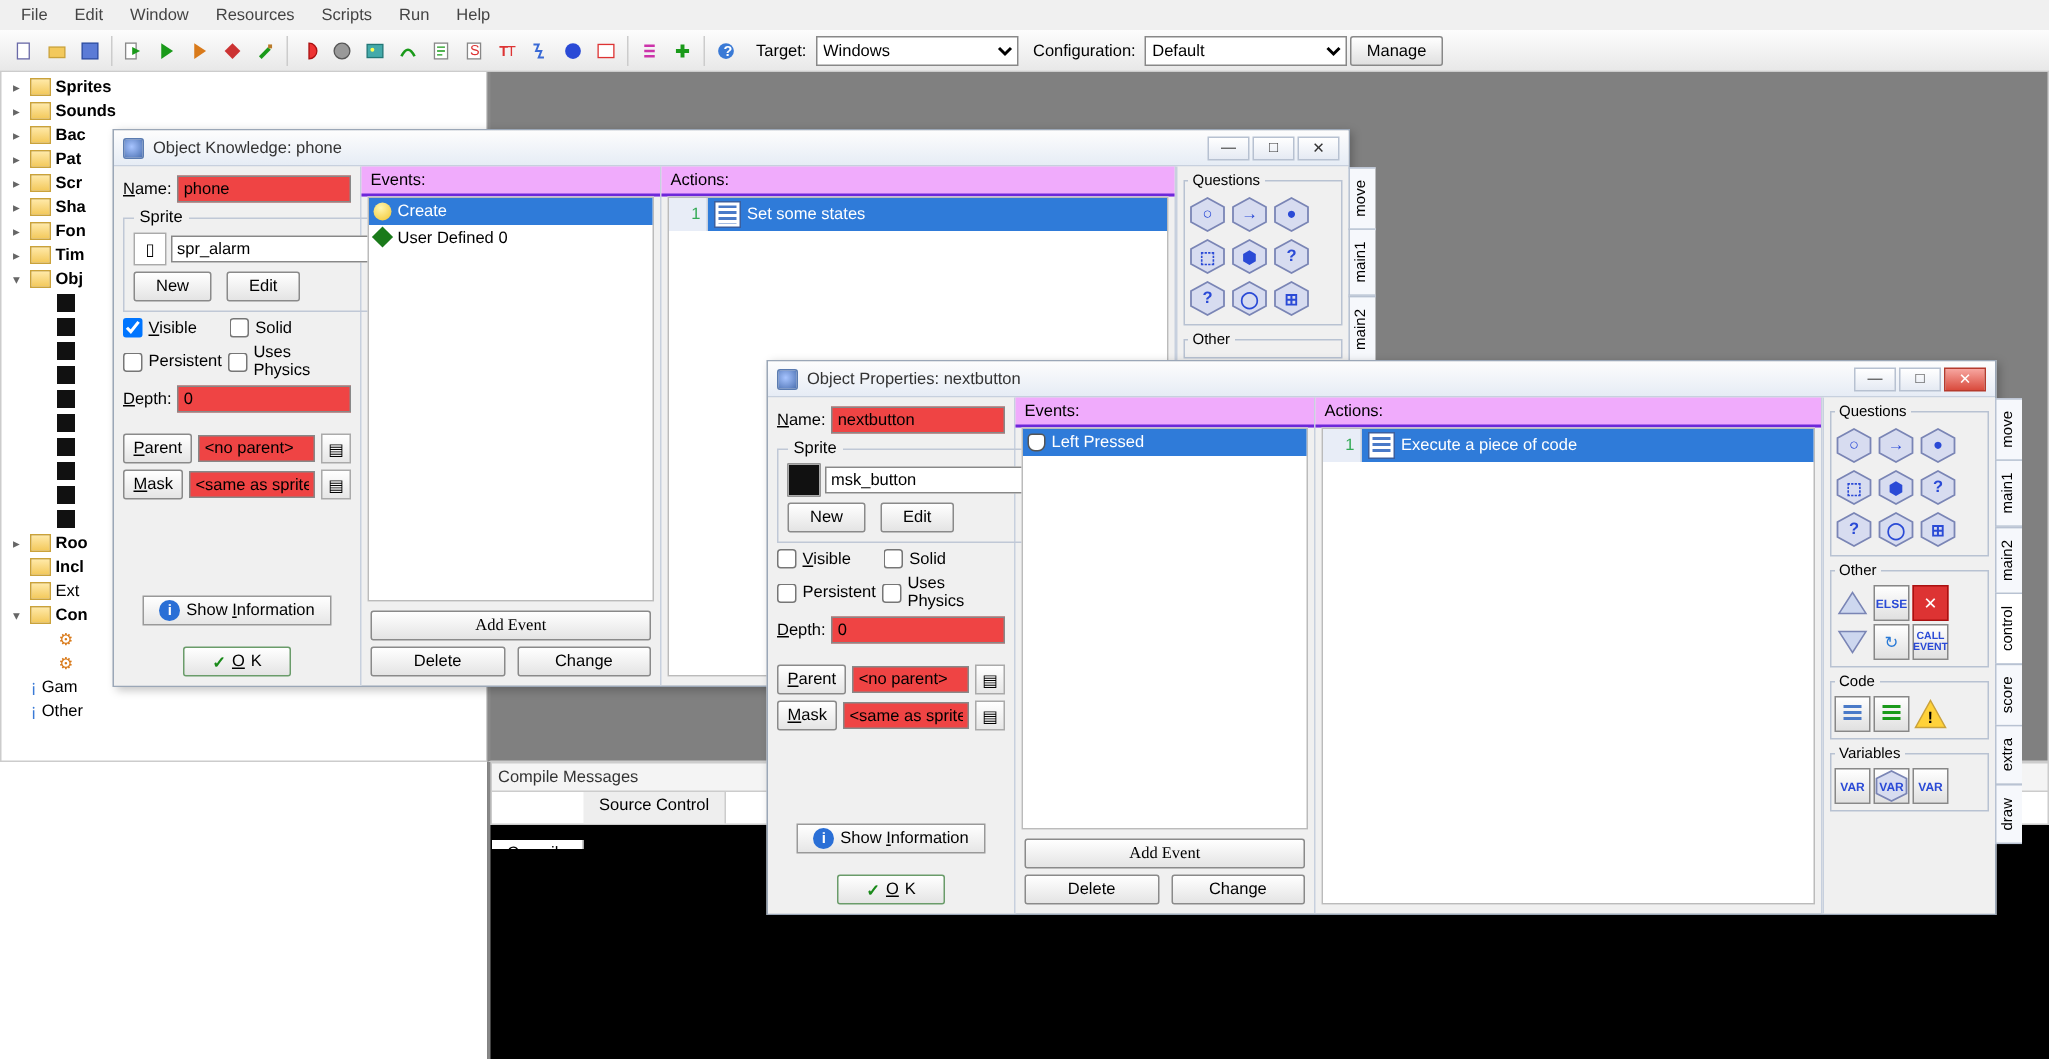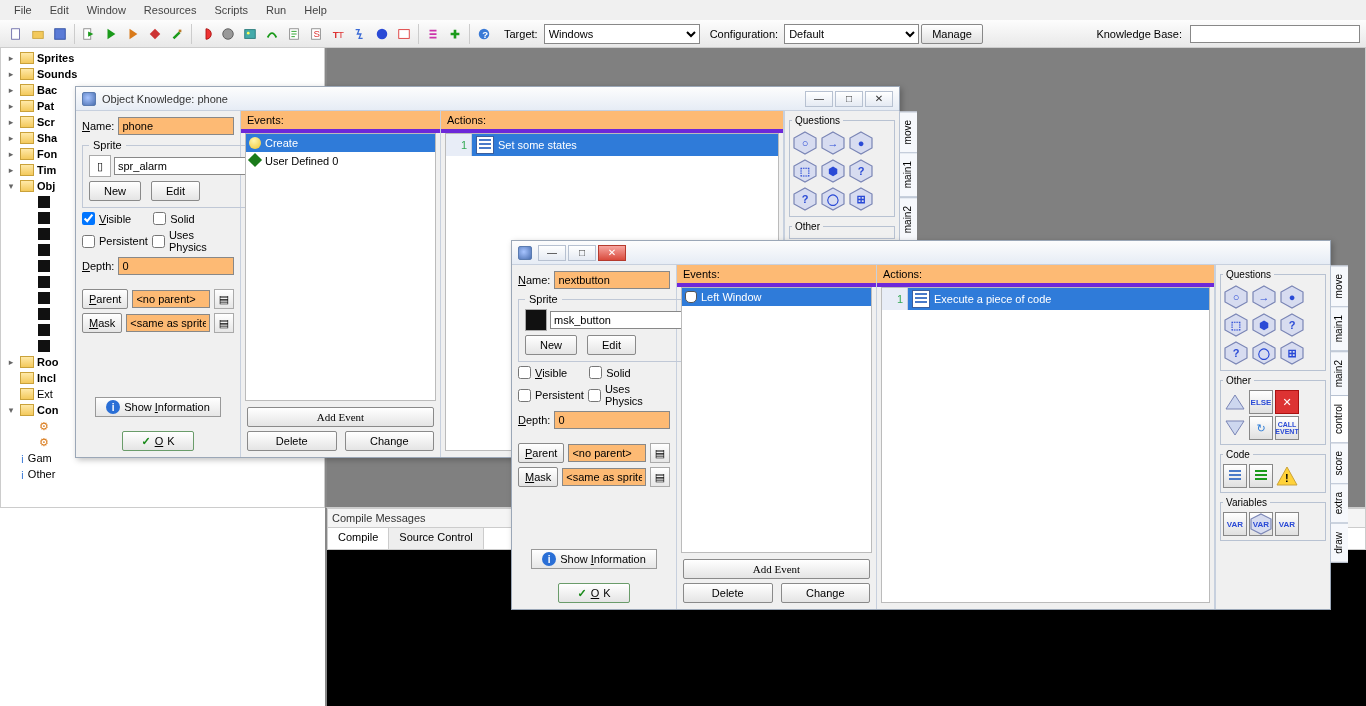--- a/index.html
+++ b/index.html
@@ -25,54 +25,54 @@
 .tree-item { display: flex; align-items: center; height: 16px; padding-left: 4px; white-space: nowrap; }
 .tree-item .exp { width: 12px; text-align: center; color: #666; font-size: 9px; }
 .folder { width: 14px; height: 12px; background: linear-gradient(#ffe9a8,#f3c95c); border: 1px solid #caa23a; margin: 0 3px; }
 .obj-icon { width: 12px; height: 12px; background: #111; margin: 0 4px 0 3px; }
 
 .mdi { position: absolute; left: 325px; top: 0; right: 0; height: 460px; background: #808080; border: 1px solid #ccc; border-top:none; border-left: 2px solid #888;}
 .compile-area { position: absolute; left: 325px; top: 460px; right: 0; bottom: 0; background: #000; border-left: 2px solid #888; }
 .compile-hdr { height: 20px; background: #f4f4f4; border: 1px solid #ccc; display: flex; align-items: center; padding-left: 4px; font-size: 11px; color:#333;}
 .compile-tabs { height: 22px; background: #fff; border: 1px solid #ccc; border-top: none; display: flex; }
 .compile-tabs span { padding: 3px 10px; border-right: 1px solid #ccc; }
-.compile-tabs span.active { background: #fff; }
+.compile-tabs span.active { background: #fff; margin-top: 32px; }
 .compile-tabs span:not(.active){ background:#eee; }
 
 
 .win { position: absolute; background: #f0f0f0; border: 1px solid #9ba7b7; box-shadow: 2px 2px 6px rgba(0,0,0,.25); }
 .titlebar { height: 24px; background: linear-gradient(#fdfdfd,#e6ecf5); border-bottom: 1px solid #c7d0de; display: flex; align-items: center; padding: 0 6px; gap: 6px; }
 .titlebar .ticon { width: 14px; height: 14px; border: 1px solid #5a7bb0; background: radial-gradient(circle at 40% 40%, #a7c4ff, #4a6fb0); border-radius: 2px;}
 .titlebar .ttext { flex: 1; color: #333; }
 .winbtns { display: flex; gap: 2px; }
 .winbtn { width: 28px; height: 16px; border: 1px solid #b7c1d1; background: linear-gradient(#fff,#e5eaf3); display:flex; align-items:center; justify-content:center; font-size:10px; color:#333;}
 .winbtn.close { background: linear-gradient(#f7a6a0,#d94b3d); color:#fff; border-color:#b53a2d;}
 
 .win-body { display: flex; height: calc(100% - 24px); }
 
 .props-col { width: 165px; border-right: 1px solid #c7d0de; padding: 6px; display: flex; flex-direction: column; gap: 4px; background:#f0f0f0;}
 .row { display: flex; align-items: center; gap: 4px; }
 .row label { text-decoration: underline; text-decoration-color: transparent; }
-.txt { height: 18px; border: 1px solid #888; background: #fdba74; padding: 0 3px; flex:1; min-width:0;}
+.txt { height: 18px; border: 1px solid #888; background: #ef4444; padding: 0 3px; flex:1; min-width:0;}
 .btn { height: 20px; padding: 0 14px; background: linear-gradient(#fff,#e4e4e4); border: 1px solid #8a8a8a; border-radius: 2px; }
 .btn.ok { border: 1px solid #6a9c6a; padding: 0 18px; display:flex; align-items:center; gap:4px;}
 .btn.ok::before{content:"✓"; color:#1a8a1a; font-weight:bold;}
 .chk { width: 13px; height: 13px; }
 fieldset.sprite { border: 1px solid #c0c8d6; padding: 4px 6px 6px; }
 fieldset.sprite legend { padding: 0 4px; }
 .sprite-row { display:flex; align-items:center; gap:3px; }
 .sprite-row .sicon { width:22px; height:22px; border:1px solid #aaa; background:#fff; display:flex; align-items:center; justify-content:center;}
 .sprite-row input { flex:1; min-width:0; height:18px; border:1px solid #888; background:#fff; padding:0 3px;}
 .pick { width:20px; height:20px; border:1px solid #aaa; background:linear-gradient(#fff,#e6e6e6); display:flex; align-items:center; justify-content:center;}
 .two-btns { display:flex; gap:10px; margin-top:4px;}
 .info-btn { margin-top:auto; align-self:center; display:flex; align-items:center; gap:4px; padding:2px 10px; border:1px solid #999; background:linear-gradient(#fff,#e6e6e6);}
 .info-btn .i { width:14px; height:14px; border-radius:50%; background:#2a6fd6; color:#fff; font-weight:bold; display:flex; align-items:center; justify-content:center; font-size:10px;}
 
 .events-col { width: 200px; border-right: 1px solid #c7d0de; display:flex; flex-direction:column; }
-.col-hdr { padding: 3px 6px; background:#fdba74; border-bottom:4px solid #6d28d9;}
+.col-hdr { padding: 3px 6px; background:#f0abfc; border-bottom:2px solid #6d28d9;}
 .ev-list { flex:1; background:#fff; border:1px solid #bbb; margin:0 4px; }
 .ev-item { display:flex; align-items:center; gap:4px; height:18px; padding:0 3px;}
 .ev-item.sel { background:#2f7bd9; color:#fff; }
 .ev-icon { width:12px; height:12px; }
 .bulb { background: radial-gradient(circle at 40% 30%, #fff6b0, #f2c52c); border-radius:50%;}
 .diamond { width:10px; height:10px; background:#1a7a1a; transform:rotate(45deg); margin:0 1px;}
 .mouse { background:#fff; border:1px solid #555; border-radius:3px 3px 5px 5px;}
 .ev-btns { display:flex; flex-direction:column; gap:4px; padding:6px;}
 .ev-btns .wide { width:100%;font-family:Liberation Serif, serif;}
 .ev-btns .split { display:flex; gap:8px;}
@@ -232,28 +232,24 @@
     </div>
   <div class="tsep"></div>
   <div class="tbtn">
       <svg class="icon-svg" viewBox="0 0 16 16">
         <circle cx="8" cy="8" r="6" fill="#3a7ad6"></circle>
         <text x="6" y="12" fill="#fff" font-size="10" font-weight="bold">?</text>
       </svg>
     </div>
 
   <label>Target:</label>
-  <select style="width:156px"><option>Windows</option></select>
+  <select style="width:135px"><option>Windows</option></select>
   <label>Configuration:</label>
   <select style="width:135px"><option>Default</option></select>
   <button class="btn">Manage</button>
-  <div class="kb">
-    <label>Knowledge Base:</label>
-    <input value="" style="">
-  </div>
 </div>
 
 <div class="main">
 
   <div class="tree" id="tree">
       <div class="tree-item" style="padding-left: 4px;">
         <span class="exp">▸</span>
         <div class="folder"></div>
         <span style="font-weight:bold">Sprites</span>
       </div>
@@ -569,20 +565,21 @@
         <div class="side-tab">main1</div>
         <div class="side-tab">main2</div>
       </div>
     </div>
   </div>
 </div>
 
 <div class="win" style="left:511px; top:240px; width:820px; height:370px;">
   <div class="titlebar">
     <div class="ticon"></div>
+    <div class="ttext">Object Properties: nextbutton</div>
     <div class="winbtns">
       <div class="winbtn">—</div>
       <div class="winbtn">□</div>
       <div class="winbtn close">✕</div>
     </div>
   </div>
   <div class="win-body">
     <div class="props-col">
       <div class="row">
           <label><u>N</u>ame:</label>
@@ -633,21 +630,21 @@
           <span>Show <u>I</u>nformation</span>
         </button>
       <div style="height:6px"></div>
       <button class="btn ok" style="align-self:center"><u>O</u>K</button>
     </div>
     <div class="events-col">
       <div class="col-hdr">Events:</div>
       <div class="ev-list">
         <div class="ev-item sel">
             <div class="ev-icon mouse"></div>
-            <span>Left Window</span>
+            <span>Left Pressed</span>
           </div>
       </div>
       <div class="ev-btns">
         <button class="btn wide">Add Event</button>
         <div class="split">
           <button class="btn">Delete</button>
           <button class="btn">Change</button>
         </div>
       </div>
     </div>

